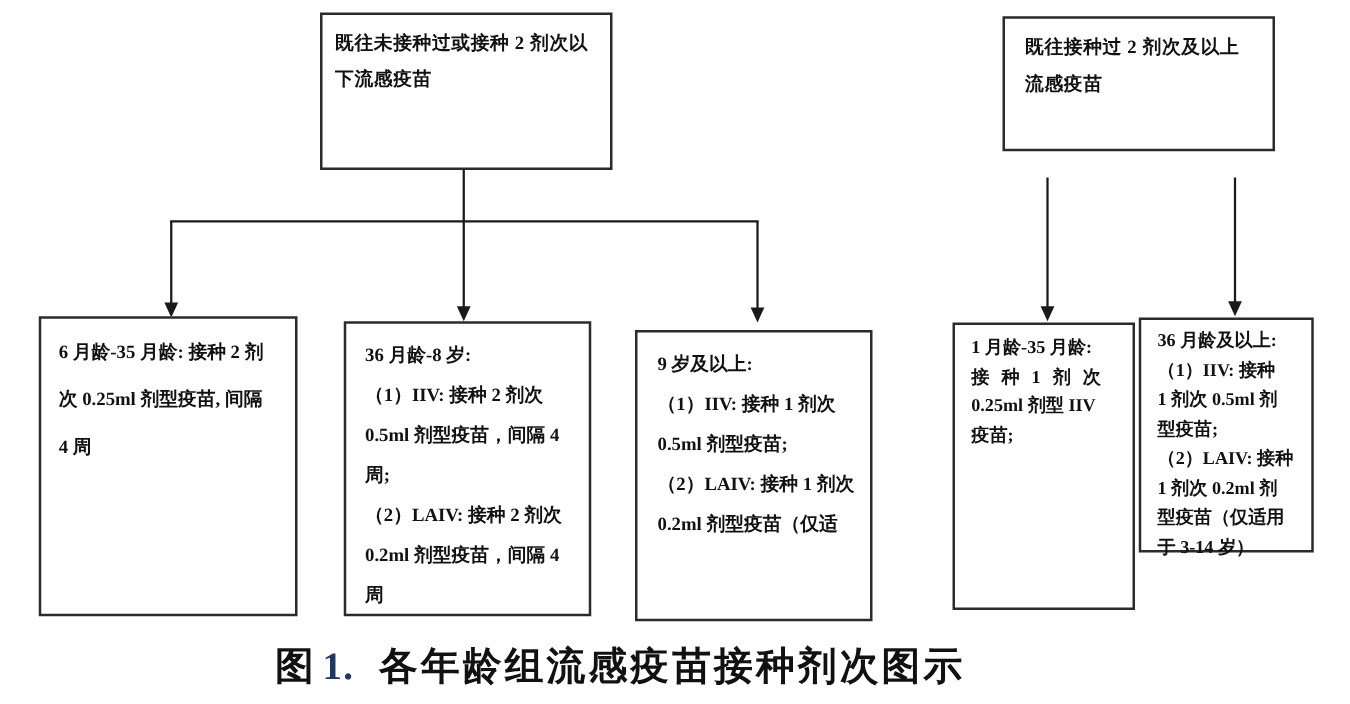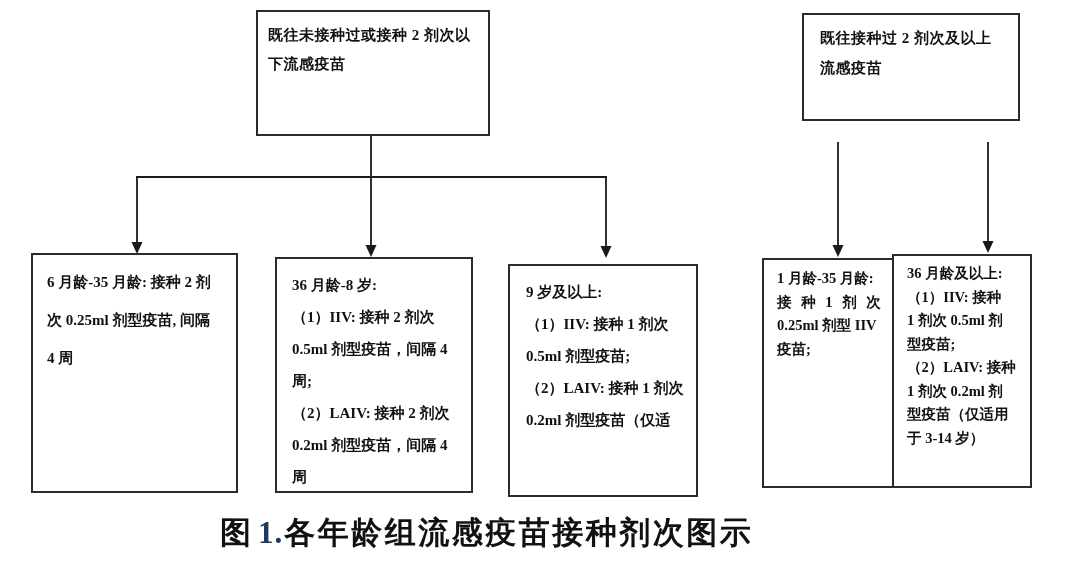--- a/index.html
+++ b/index.html
@@ -21,29 +21,29 @@
   }
   .ln{white-space:nowrap;}
   
   .node-tl{left:256px;top:10px;width:234px;height:126px;padding:9px 6px 0 10px;font-size:15px;line-height:29px;letter-spacing:0.5px;}
   .node-tr{left:802px;top:13px;width:218px;height:108px;padding:8px 6px 0 16px;font-size:15px;line-height:30px;letter-spacing:0.5px;}
   
   .node-b1{left:31px;top:253px;width:207px;height:240px;padding:8px 6px 12px 14px;font-size:15px;line-height:38px;}
   .node-b2{left:275px;top:257px;width:198px;height:236px;padding:10px 4px 0 15px;font-size:15px;line-height:32px;}
   .node-b3{left:508px;top:264px;width:190px;height:233px;padding:10px 4px 0 16px;font-size:15px;line-height:32px;}
   .node-b4{left:762px;top:258px;width:146px;height:230px;padding:7px 4px 0 13px;font-size:14.5px;line-height:23.5px;}
-  .node-b5{left:892px;top:254px;width:140px;height:234px;padding:6px 3px 12px 13px;font-size:14.5px;line-height:23.5px;}
+  .node-b5{left:911px;top:254px;width:140px;height:188px;padding:6px 3px 12px 13px;font-size:14.5px;line-height:23.5px;}
   .node-b4 .ln:nth-child(2){word-spacing:6px;}
   
   .caption{
     position:absolute;left:220px;top:514px;
     font-size:31px;line-height:38px;font-weight:bold;
     white-space:nowrap;letter-spacing:1px;
   }
-  .caption .cjk{letter-spacing:2.5px;margin-left:1px;}
+  .caption .cjk{letter-spacing:2.5px;margin-left:20px;}
   .caption .fig-num{margin-left:6px;}
 </style>
 </head>
 <body>
 
 <div id="canvas">
 
   <svg id="connectors" viewBox="0 0 1080 563" xmlns="http://www.w3.org/2000/svg">
     <g stroke="#1a1a1a" stroke-width="1.8" fill="none">
 

